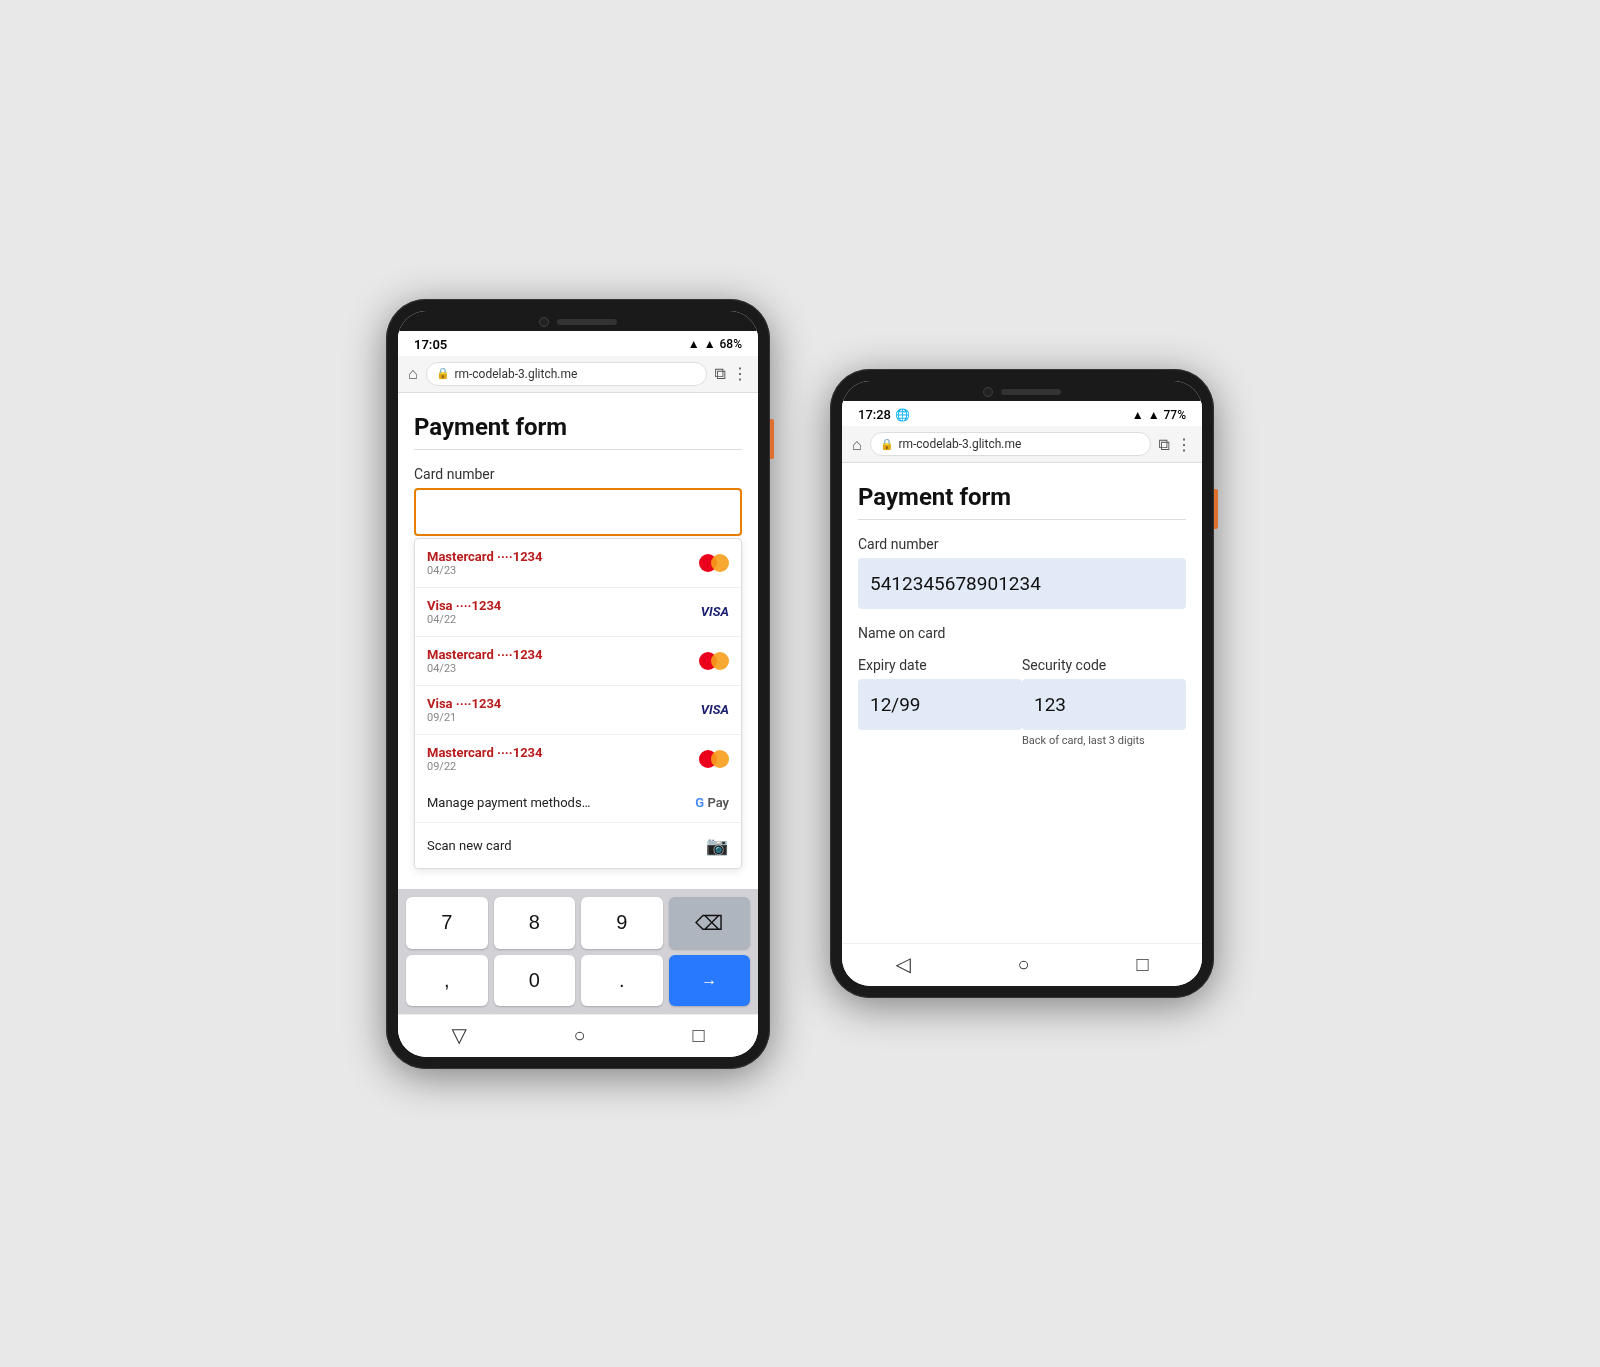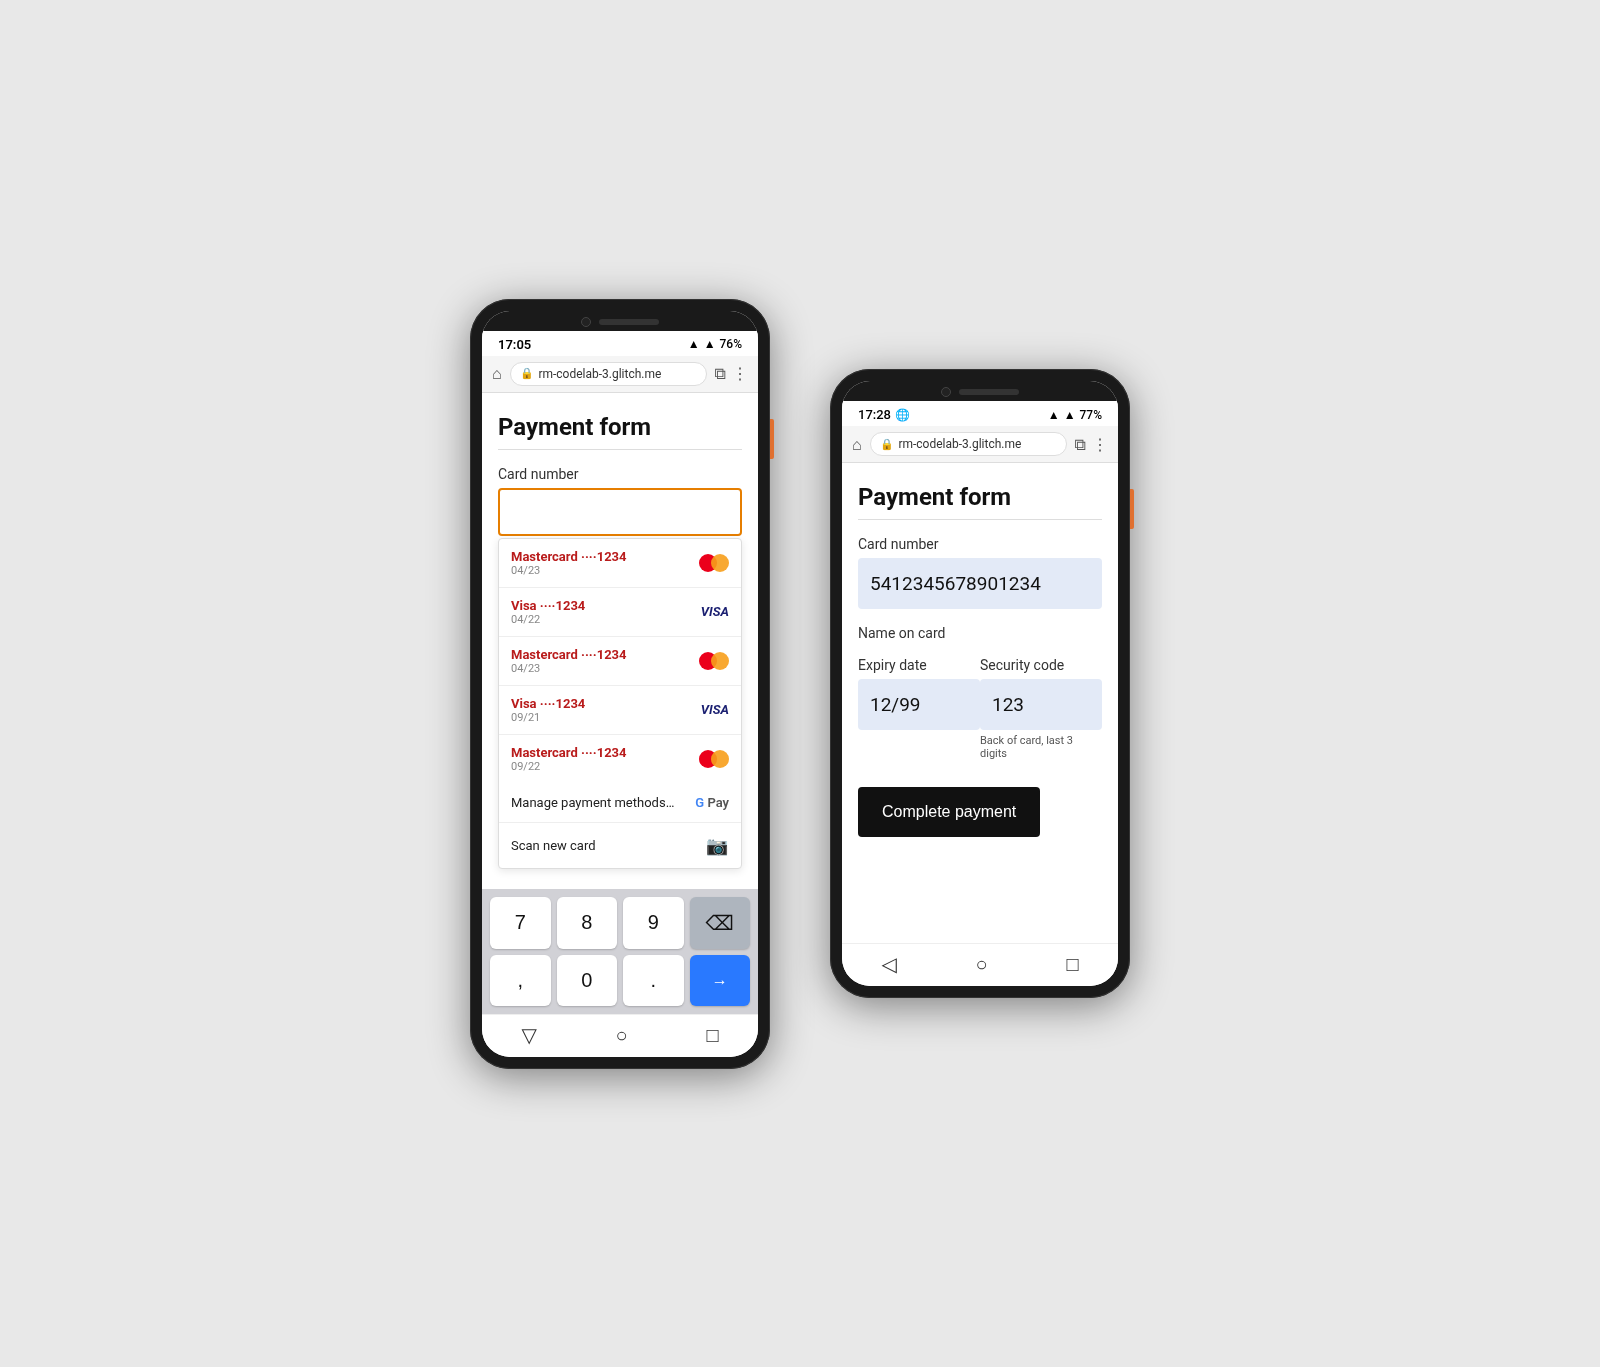--- a/index.html
+++ b/index.html
@@ -14,21 +14,21 @@
       padding: 40px 20px;
     }
 
     .phone-wrapper {
       display: flex;
       flex-direction: column;
       align-items: center;
     }
 
     .phone {
-      width: 300px;
+      width: 384px;
       background: #1a1a1a;
       border-radius: 40px;
       padding: 12px;
       box-shadow: 0 8px 40px rgba(0,0,0,0.45), inset 0 0 0 1px #333;
       position: relative;
     }
 
     .phone-inner {
       background: #fff;
       border-radius: 28px;
@@ -303,21 +303,21 @@
       <div class="phone-top-bar">
         <div class="camera-dot"></div>
         <div class="speaker"></div>
       </div>
 
       <div class="status-bar">
         <span class="status-left">17:05</span>
         <div class="status-right">
           <span>▲</span>
           <span>▲</span>
-          <span>76%</span>
+          <span>68%</span>
         </div>
       </div>
 
       <div class="browser-chrome">
         <span class="browser-home-btn">⌂</span>
         <div class="browser-url-bar">
           <span class="lock-icon">🔒</span>
           <span>rm-codelab-3.glitch.me</span>
         </div>
         <div class="browser-actions">
@@ -475,21 +475,20 @@
             <div class="filled-input">12/99</div>
           </div>
           <div>
             <div class="field-label">Security code</div>
             <div class="filled-input">123</div>
             <div class="security-hint">Back of card, last 3 digits</div>
           </div>
         </div>
 
         <br>
-        <button class="complete-btn">Complete payment</button>
       </div>
 
       <div class="phone-nav-bar">
         <span class="nav-btn">◁</span>
         <span class="nav-btn">○</span>
         <span class="nav-btn">□</span>
       </div>
 
     </div>
   </div>

